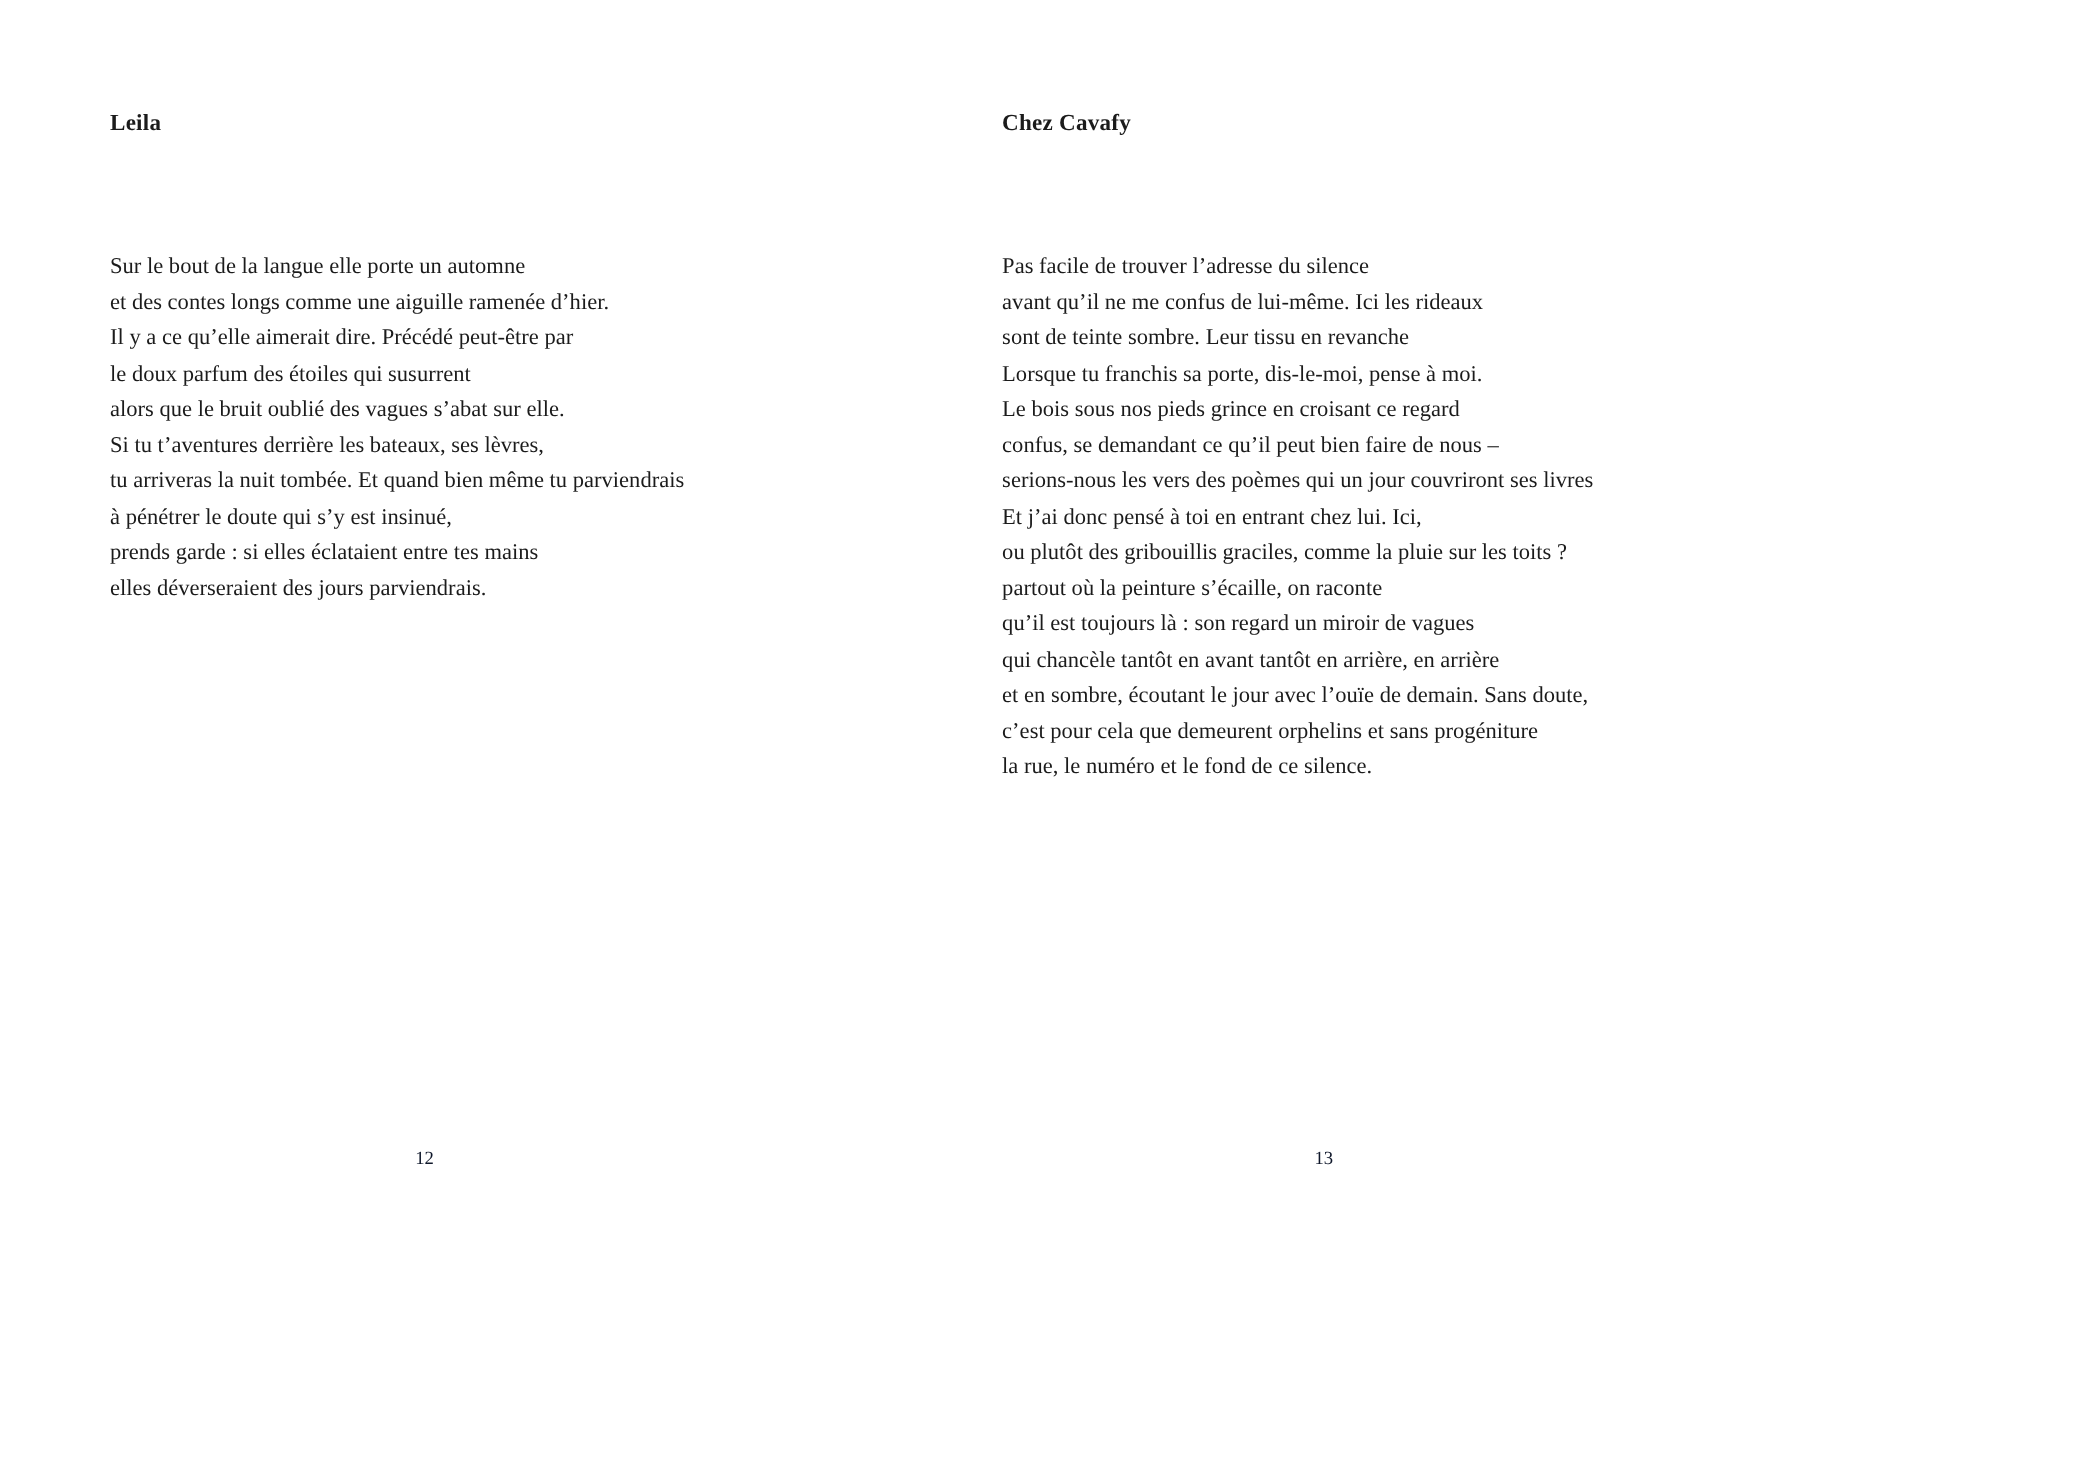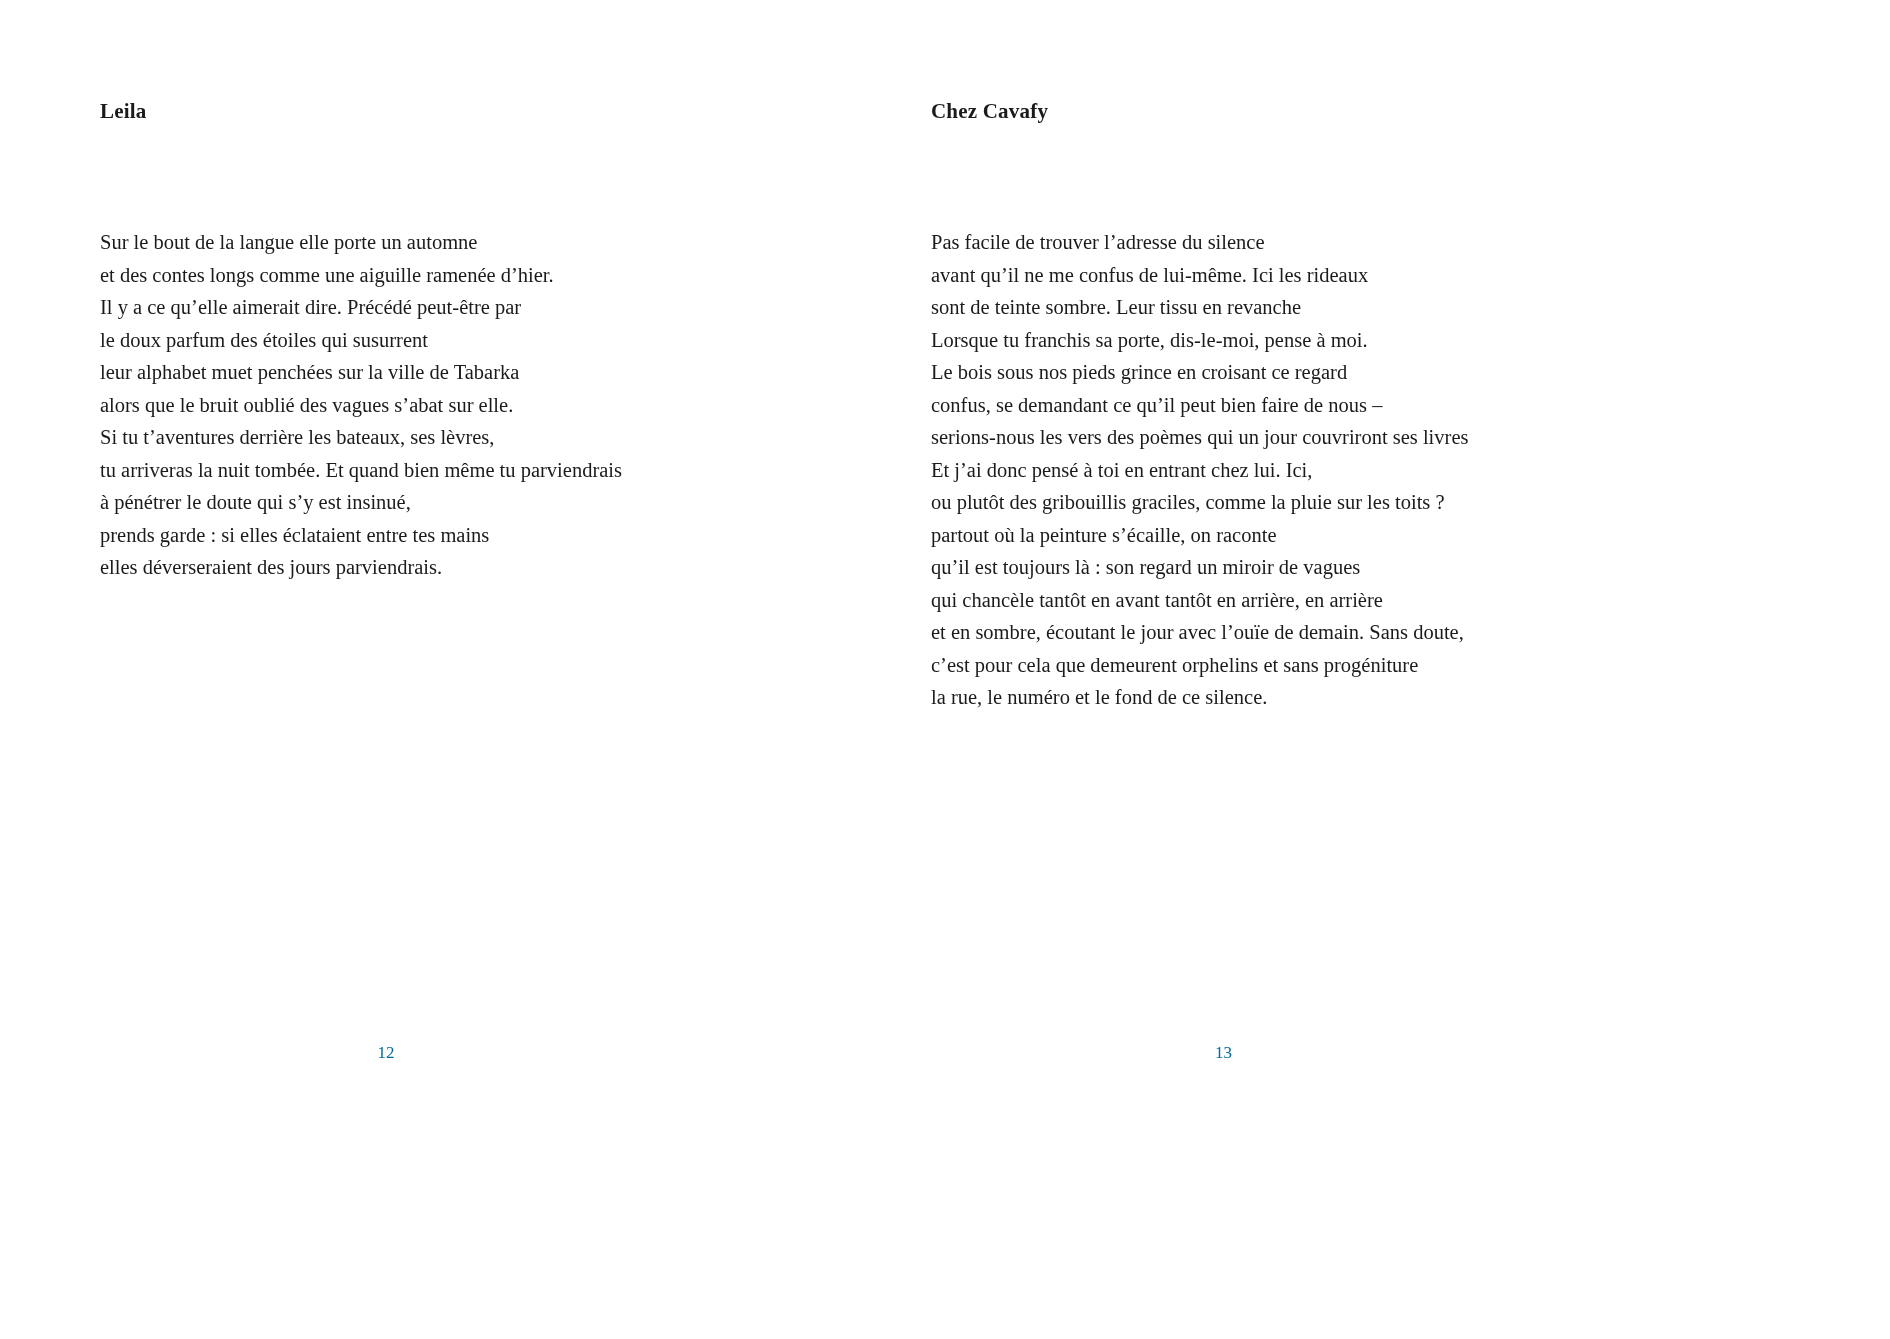--- a/index.html
+++ b/index.html
@@ -18,21 +18,21 @@
   .book-page {
     position: absolute;
     top: 0;
     height: 100%;
   }
   .book-page.left {
     left: 100px;
     width: 572px;
   }
   .book-page.right {
-    left: 931px;
+    left: 911px;
     width: 585px;
   }
   .poem-title {
     position: absolute;
     top: 99px;
     left: 0;
     font-size: 21px;
     font-weight: bold;
     letter-spacing: 0.2px;
   }
@@ -48,34 +48,33 @@
   .poem-line {
     height: 32.5px;
   }
   .page-number {
     position: absolute;
     top: 1043px;
     left: 0;
     width: 100%;
     text-align: center;
     font-size: 17px;
-    color: #0369a1;
+    color: #0f172a;
   }
 </style>
 </head>
 <body>
 
 <div class="book-page left">
   <div class="poem-title">Leila</div>
   <div class="poem-body">
     <div class="poem-line">Sur le bout de la langue elle porte un automne</div>
     <div class="poem-line">et des contes longs comme une aiguille ramenée d’hier.</div>
     <div class="poem-line">Il y a ce qu’elle aimerait dire. Précédé peut-être par</div>
     <div class="poem-line">le doux parfum des étoiles qui susurrent</div>
-    <div class="poem-line">leur alphabet muet penchées sur la ville de Tabarka</div>
     <div class="poem-line">alors que le bruit oublié des vagues s’abat sur elle.</div>
     <div class="poem-line">Si tu t’aventures derrière les bateaux, ses lèvres,</div>
     <div class="poem-line">tu arriveras la nuit tombée. Et quand bien même tu parviendrais</div>
     <div class="poem-line">à pénétrer le doute qui s’y est insinué,</div>
     <div class="poem-line">prends garde : si elles éclataient entre tes mains</div>
     <div class="poem-line">elles déverseraient des jours parviendrais.</div>
   </div>
   <div class="page-number">12</div>
 </div>
 

